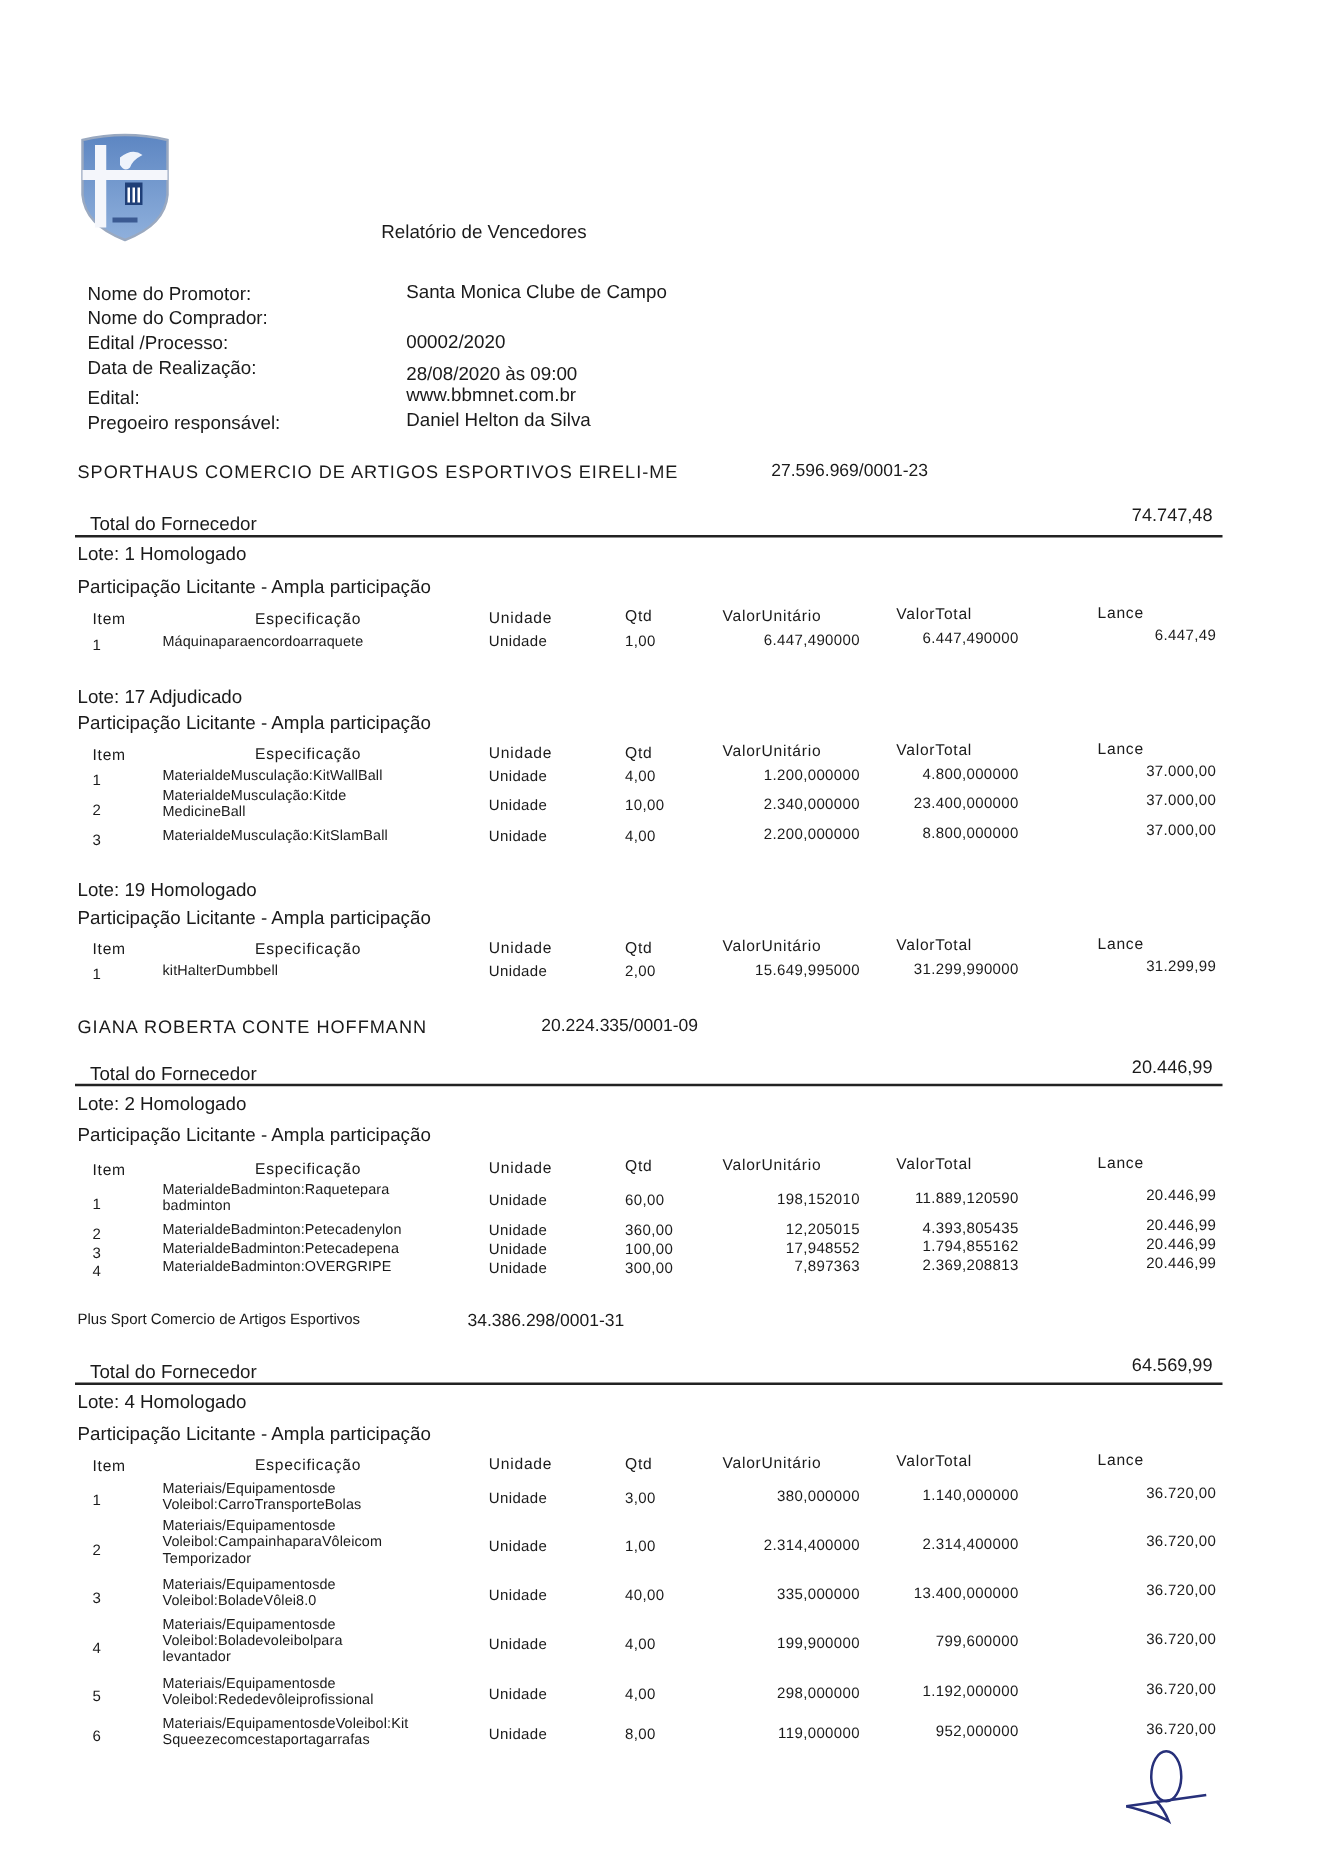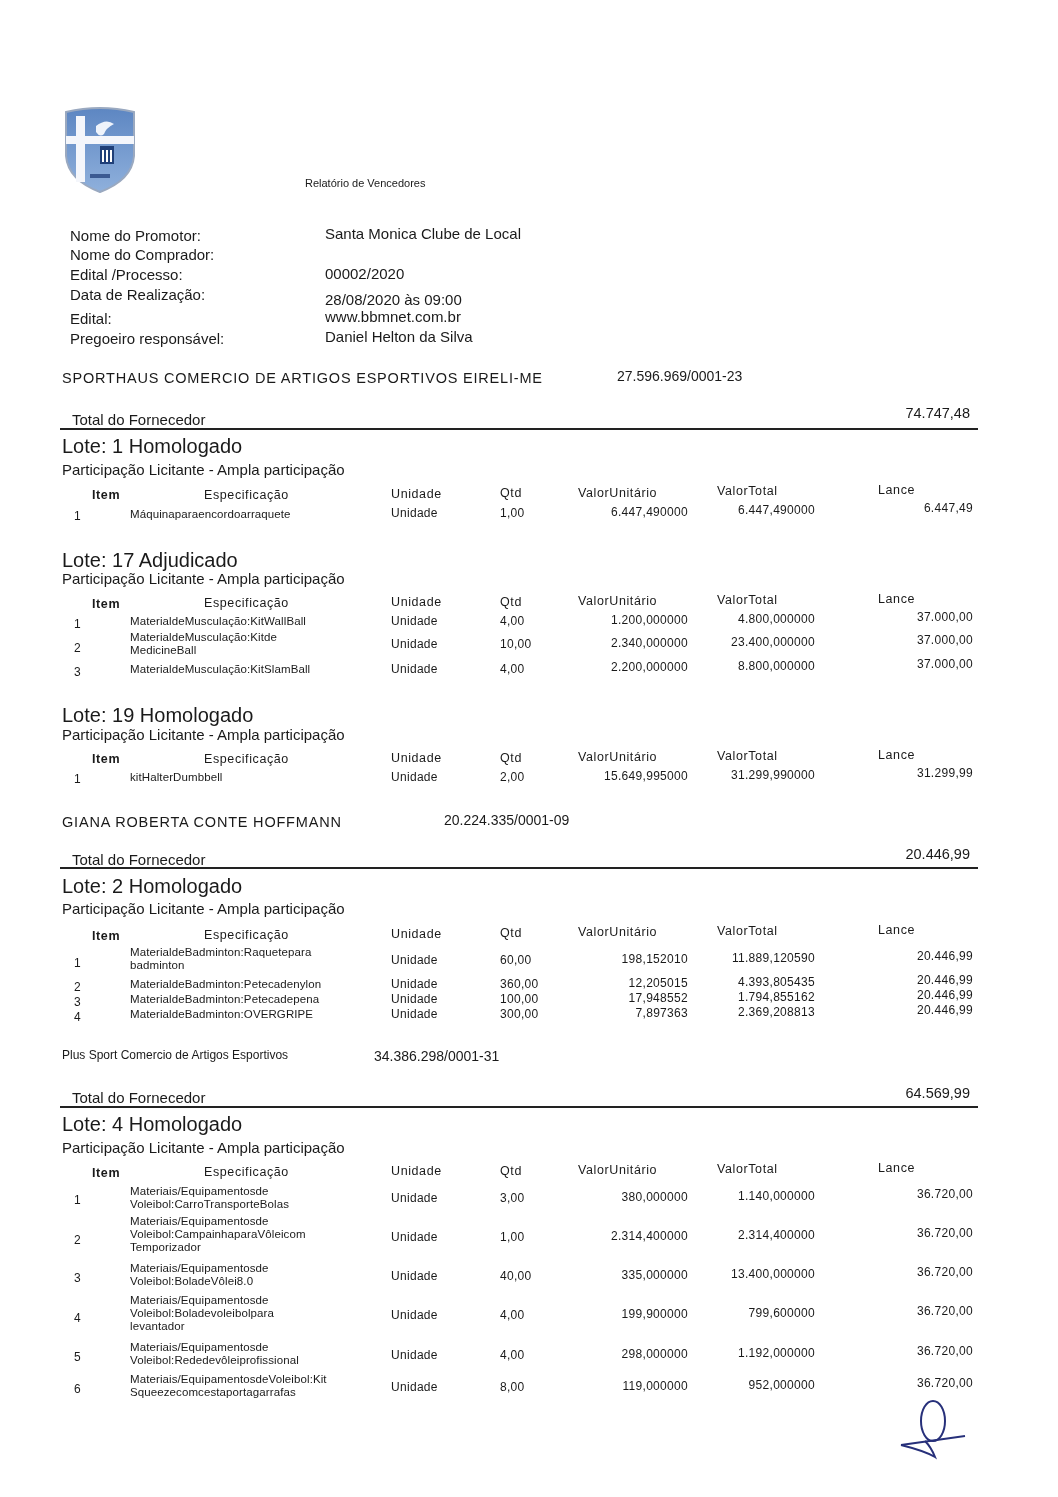--- a/index.html
+++ b/index.html
@@ -1,33 +1,33 @@
 <!DOCTYPE html>
 <html><head>
 <meta charset="utf-8">
 <style>
   html, body { margin:0; padding:0; background:#ffffff; }
   body { width:1058px; height:1497px; position:relative; overflow:hidden;
          font-family:"Liberation Sans", sans-serif; color:#1a1a1a; }
   .abs { position:absolute; }
   .logo { left:62px; top:106px; width:76px; height:88px; }
-  .title { left:305px; top:177px; font-size:11px; }
+  .title { left:305px; top:177px; font-size:15px; }
   .info-label { left:70px; font-size:15px; }
   .info-value { left:325px; font-size:15px; }
   .supplier { left:62px; font-size:14.5px; letter-spacing:0.8px; }
   .supplier-cnpj { font-size:14px; }
   .total-label { left:72px; font-size:15px; }
   .total-value { right:88px; font-size:14.5px; text-align:right; }
   .total-rule { left:60px; width:918px; height:2px; background:#222; }
-  .lote { left:62px; font-size:20px; }
+  .lote { left:62px; font-size:15px; }
   .partic { left:62px; font-size:15px; }
   .th { font-size:12.5px; letter-spacing:0.6px; }
   .td { font-size:12px; letter-spacing:0.3px; }
   .spec { font-size:11.5px; line-height:13px; letter-spacing:0.1px; }
-  .c-item { left:92px;font-weight:bold; }
+  .c-item { left:74px; }
   .c-item-td { left:74px; }
   .c-spec-h { left:204px; }
   .c-spec { left:130px; width:250px; }
   .c-unid { left:391px; }
   .c-qtd { left:500px; }
   .c-vu-h { left:578px; }
   .c-vu { right:370px; text-align:right; }
   .c-vt-h { left:717px; }
   .c-vt { right:243px; text-align:right; }
   .c-lance-h { left:878px; }
@@ -53,21 +53,21 @@
     <rect x="40" y="44" width="2" height="12" fill="#fff"></rect>
       <rect x="44" y="44" width="2" height="12" fill="#fff"></rect>
       <rect x="48" y="44" width="2" height="12" fill="#fff"></rect>
     <rect x="28" y="68" width="20" height="4" fill="#3b5a92"></rect>
   </svg>
 </div>
 
 <div class="abs title">Relatório de Vencedores</div>
 
 <div class="abs info-label" style="top:227px">Nome do Promotor:</div>
-<div class="abs info-value" style="top:225px">Santa Monica Clube de Local</div>
+<div class="abs info-value" style="top:225px">Santa Monica Clube de Campo</div>
 <div class="abs info-label" style="top:246px">Nome do Comprador:</div>
 <div class="abs info-value" style="top:246px"></div>
 <div class="abs info-label" style="top:266px">Edital /Processo:</div>
 <div class="abs info-value" style="top:265px">00002/2020</div>
 <div class="abs info-label" style="top:286px">Data de Realização:</div>
 <div class="abs info-value" style="top:291px">28/08/2020 às  09:00</div>
 <div class="abs info-label" style="top:310px">Edital:</div>
 <div class="abs info-value" style="top:308px">www.bbmnet.com.br</div>
 <div class="abs info-label" style="top:330px">Pregoeiro responsável:</div>
 <div class="abs info-value" style="top:328px">Daniel Helton da Silva</div>
@@ -145,21 +145,21 @@
 
 <div class="abs td c-item-td" style="top:772px">1</div>
 <div class="abs spec c-spec" style="top:771px"><span>kitHalterDumbbell</span></div>
 <div class="abs td c-unid" style="top:770px">Unidade</div>
 <div class="abs td c-qtd" style="top:770px">2,00</div>
 <div class="abs td c-vu" style="top:769px">15.649,995000</div>
 <div class="abs td c-vt" style="top:768px">31.299,990000</div>
 <div class="abs td c-lance" style="top:766px">31.299,99</div>
 
 <div class="abs supplier" style="top:814px">GIANA ROBERTA CONTE HOFFMANN</div>
-<div class="abs supplier-cnpj" style="left:444px;top:812px">20.224.335/0001-09</div>
+<div class="abs supplier-cnpj" style="left:433px;top:812px">20.224.335/0001-09</div>
 <div class="abs total-label" style="top:851px">Total do Fornecedor</div>
 <div class="abs total-value" style="top:846px">20.446,99</div>
 <div class="abs total-rule" style="top:867px"></div>
 
 <div class="abs lote" style="top:875px">Lote: 2 Homologado</div>
 <div class="abs partic" style="top:900px">Participação Licitante - Ampla participação</div>
 <div class="abs th c-item" style="top:929px">Item</div>
 <div class="abs th c-spec-h" style="top:928px">Especificação</div>
 <div class="abs th c-unid" style="top:927px">Unidade</div>
 <div class="abs th c-qtd" style="top:926px">Qtd</div>

